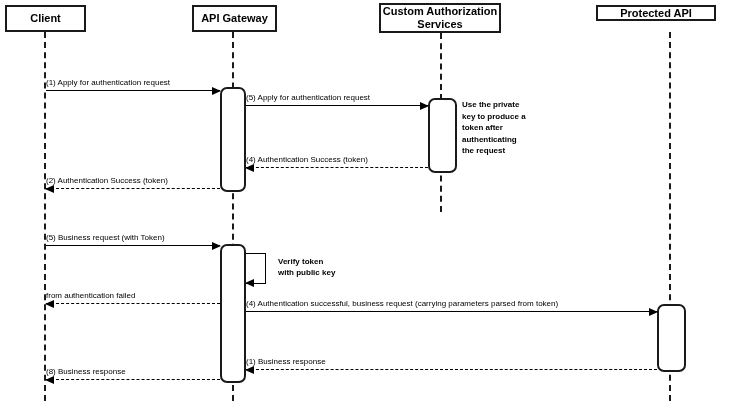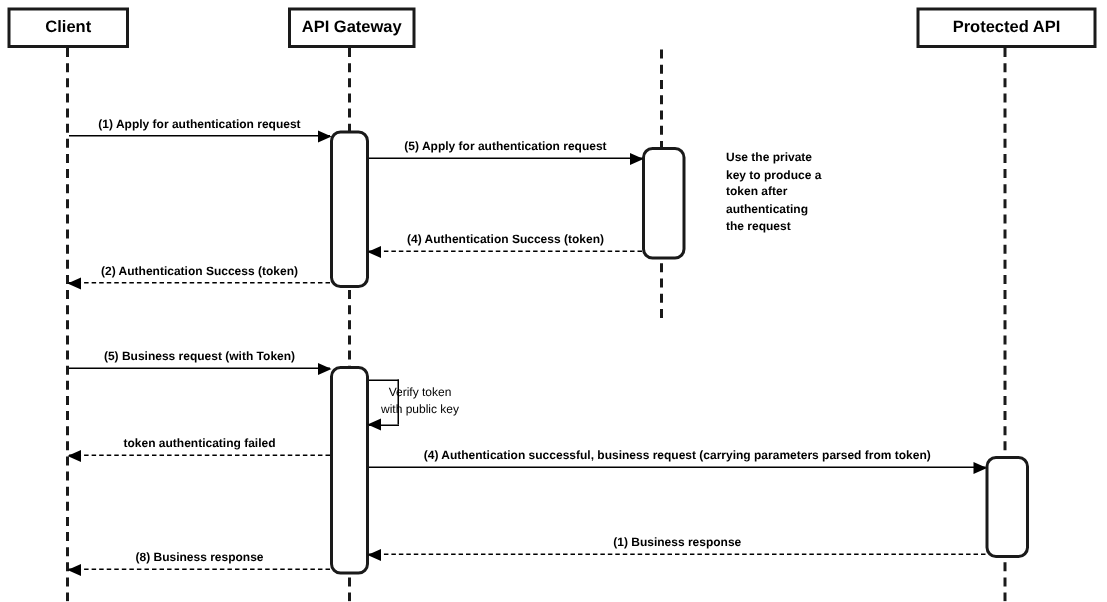--- a/index.html
+++ b/index.html
@@ -12,67 +12,70 @@
     border:2px solid #1a1a1a; display:flex; align-items:center; justify-content:center;
     text-align:center; font-weight:bold; font-size:11px; line-height:13px; z-index:3;
   }
   .lifeline { position:absolute; width:0; border-left:2px dashed #1a1a1a; z-index:1; }
   .activation {
     position:absolute; box-sizing:border-box; background:#fff;
     border:2px solid #1a1a1a; border-radius:7px; z-index:2;
   }
   .msg { position:absolute; height:0; z-index:4; }
   .msg .lbl {
-    position:absolute; left:0; width:100%; bottom:4px; text-align:center;
-    font-size:8px; font-weight:bold; white-space:nowrap;
+    position:absolute; left:0; width:100%; bottom:4px; 
+    font-size:8px; font-weight:normal; white-space:nowrap;
   }
   .msg .ln { position:absolute; left:0; right:0; top:-1px; border-top:1.6px solid #000; }
   .msg .ln.dashed { border-top-style:dashed; }
   .ah { position:absolute; width:0; height:0; top:-4px;
         border-top:4px solid transparent; border-bottom:4px solid transparent; }
   .ah.right { right:-1px; border-left:9px solid #000; }
   .ah.left  { left:-1px;  border-right:9px solid #000; }
   .selfmsg { position:absolute; z-index:4; }
   .sl-top    { position:absolute; left:0; top:0; width:20px; border-top:1.6px solid #000; }
   .sl-right  { position:absolute; left:18.5px; top:0; height:30px; border-left:1.6px solid #000; }
   .sl-bottom { position:absolute; left:0; top:30px; width:20px; border-top:1.6px solid #000; }
   .sl-arrow  { position:absolute; left:-1px; top:26px; width:0; height:0;
                border-top:4px solid transparent; border-bottom:4px solid transparent;
                border-right:9px solid #000; }
-  .self-label { position:absolute; left:8px; top:3px; font-size:8px; font-weight:normal;
-                white-space:pre-line; line-height:11px; text-align:center; }
+  .self-label { position:absolute; left:32px; top:3px; font-size:8px; font-weight:bold;
+                white-space:pre-line; line-height:11px; text-align:left; }
   .note { position:absolute; font-size:8px; font-weight:bold; line-height:11.5px;
           white-space:pre-line; z-index:4; text-align:left; }
 </style>
 </head>
 <body>
 
 <div class="canvas">
 
   <div class="lifeline" style="left:44px; top:32px; height:369px"></div>
   <div class="lifeline" style="left:232px; top:32px; height:369px"></div>
   <div class="lifeline" style="left:440px; top:33px; height:179px"></div>
   <div class="lifeline" style="left:669px; top:32px; height:369px"></div>
 
   <div class="pbox" style="left:192px; top:5px; width:85px; height:27px">
     <span>API Gateway</span>
   </div>
   <div class="pbox" style="left:5px; top:5px; width:81px; height:27px">
     <span>Client</span>
   </div>
-  <div class="pbox" style="left:611px; top:5px; width:120px; height:27px">
+  <div class="pbox" style="left:379px; top:3px; width:122px; height:30px">
+    <span>Custom Authorization Services</span>
+  </div>
+  <div class="pbox" style="left:596px; top:5px; width:120px; height:16px">
     <span>Protected API</span>
   </div>
 
   <div class="activation" style="left:220px; top:87px; width:26px; height:105px"></div>
   <div class="activation" style="left:428px; top:98px; width:29px; height:75px"></div>
   <div class="activation" style="left:220px; top:244px; width:26px; height:139px"></div>
   <div class="activation" style="left:657px; top:304px; width:29px; height:68px"></div>
 
-  <div class="note" style="left:484px; top:99px; width:78px">Use the private
+  <div class="note" style="left:462px; top:99px; width:78px">Use the private
 key to produce a
 token after
 authenticating
 the request</div>
 
   <div class="msg" style="left:46px; top:91px; width:174px">
     <div class="lbl">(1) Apply for authentication request</div>
     <div class="ln"></div>
     <div class="ah right"></div>
   </div>
@@ -104,21 +107,21 @@
   <div class="selfmsg" style="left:246px; top:253px; width:160px; height:32px">
     <div class="sl-top"></div>
     <div class="sl-right"></div>
     <div class="sl-bottom"></div>
     <div class="sl-arrow"></div>
     <div class="self-label">Verify token
 with public key</div>
   </div>
 
   <div class="msg" style="left:46px; top:304px; width:174px">
-    <div class="lbl">token authenticating failed</div>
+    <div class="lbl">from authentication failed</div>
     <div class="ln dashed"></div>
     <div class="ah left"></div>
   </div>
 
   <div class="msg" style="left:246px; top:312px; width:411px">
     <div class="lbl">(4) Authentication successful, business request (carrying parameters parsed from token)</div>
     <div class="ln"></div>
     <div class="ah right"></div>
   </div>
 

